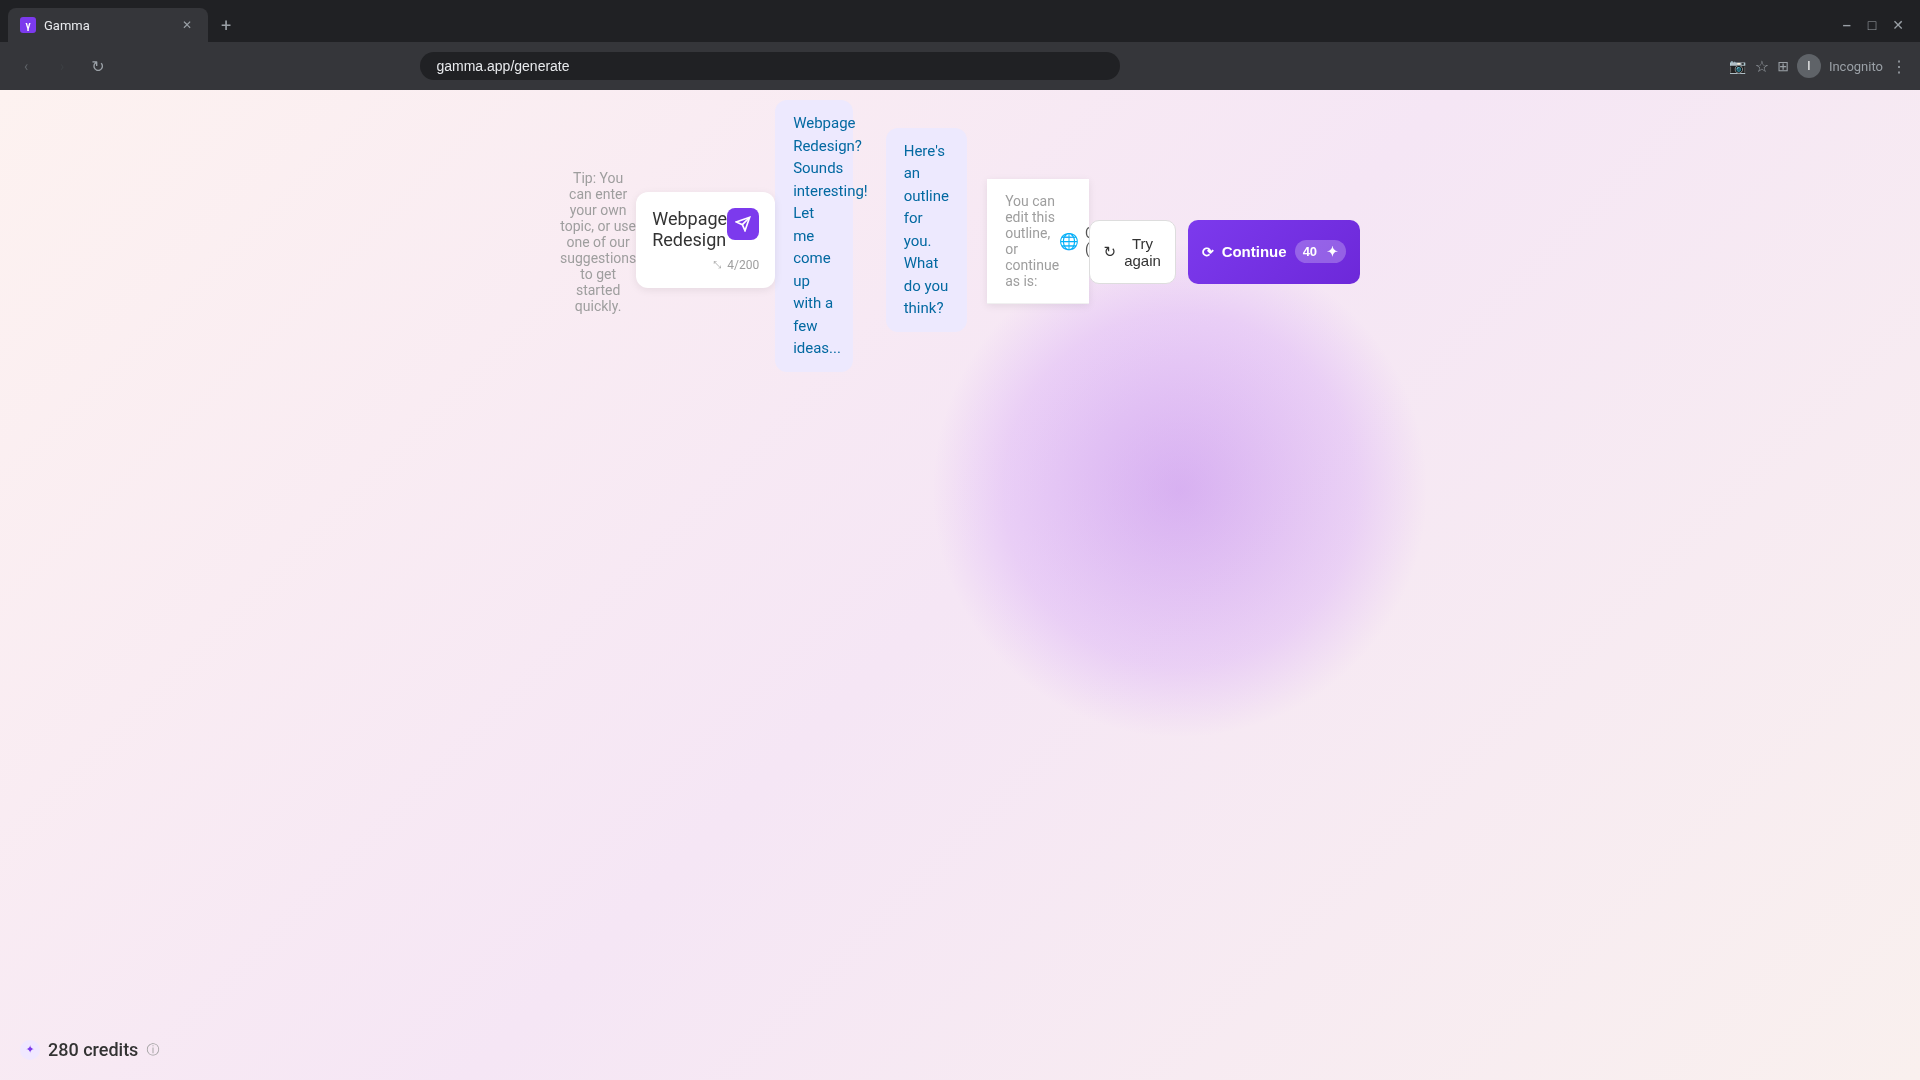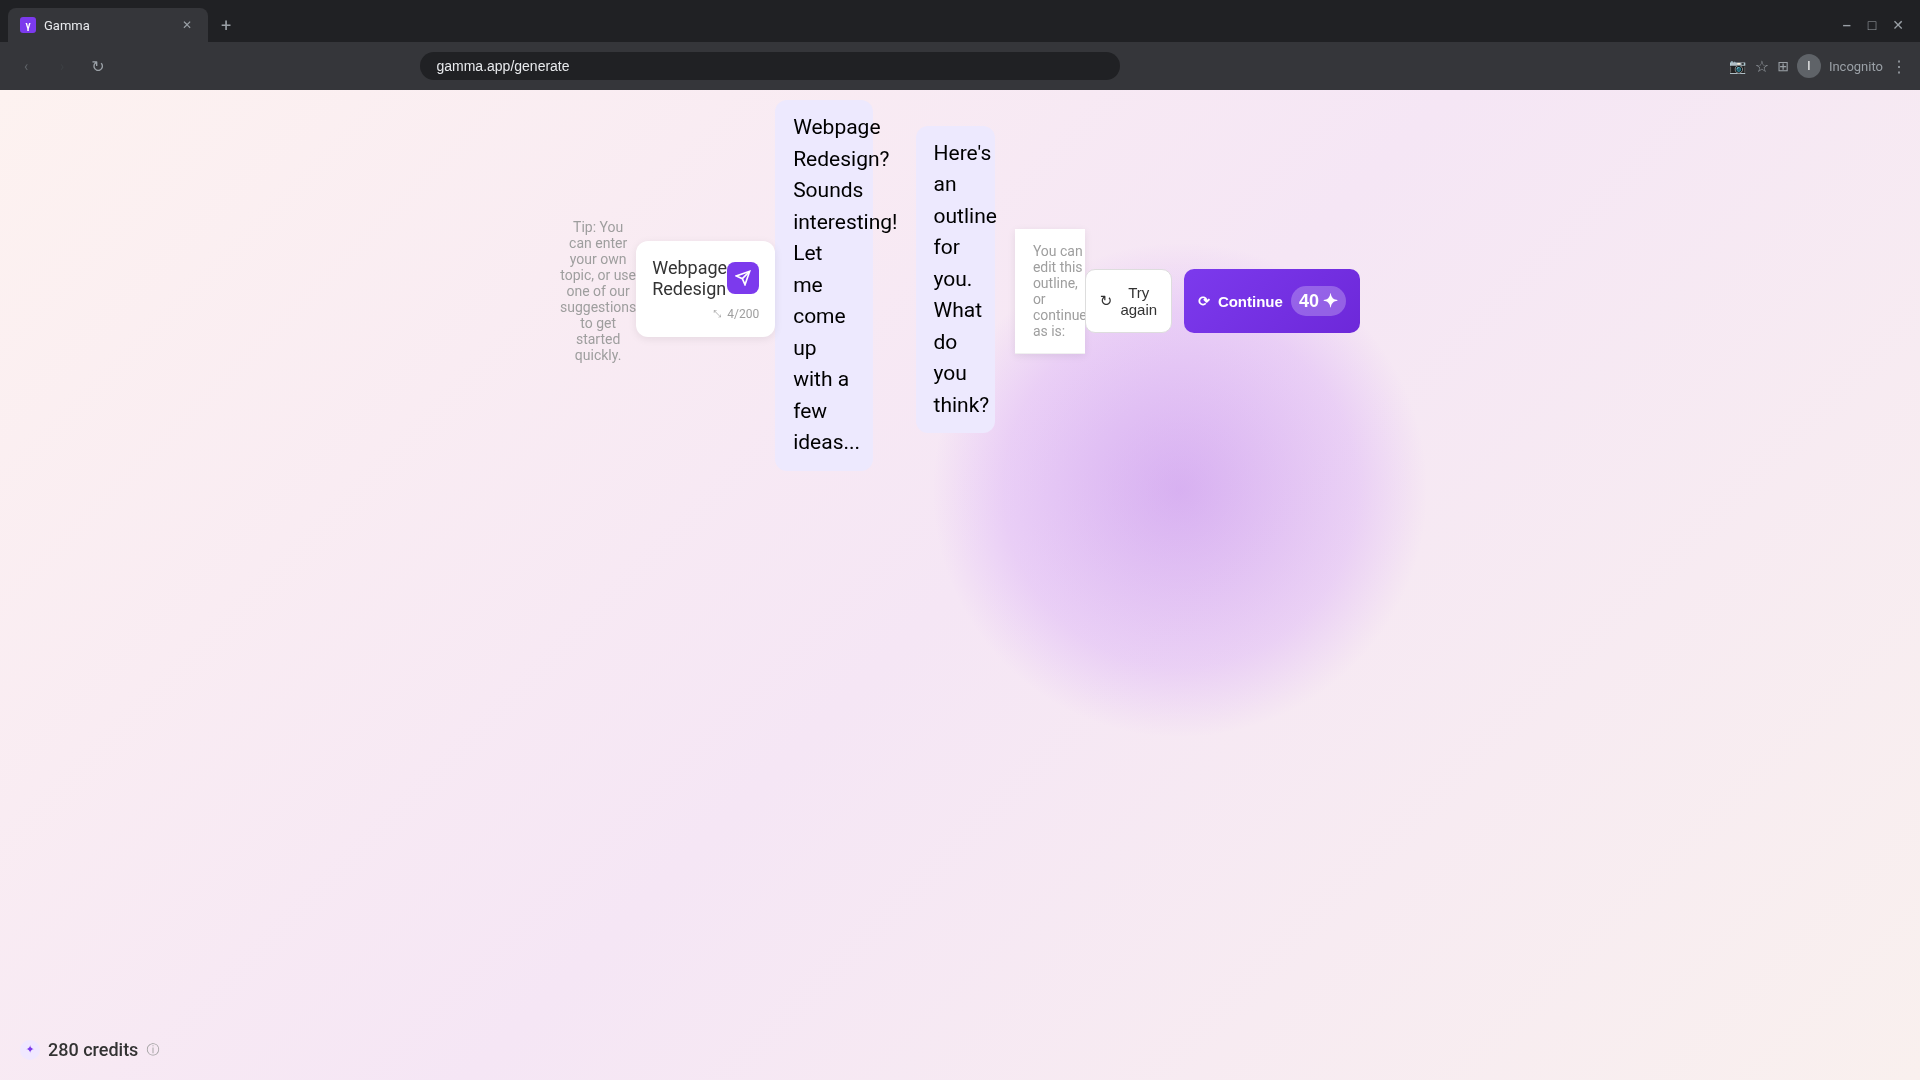--- a/index.html
+++ b/index.html
@@ -180,21 +180,21 @@
       background: white;
       border-radius: 12px;
       padding: 16px;
       box-shadow: 0 2px 8px rgba(0,0,0,0.08);
       margin-bottom: 24px;
       position: relative;
     }
 
     .topic-input-row {
       display: flex;
-      align-items: center;
+      align-items: flex-start;
       justify-content: space-between;
     }
 
     .topic-text {
       font-size: 18px;
       color: #333;
       flex: 1;
     }
 
     .send-btn {
@@ -230,22 +230,22 @@
     .chat-bubble {
       background: #ede9fe;
       border-radius: 12px;
       padding: 12px 18px;
       margin-bottom: 16px;
       align-self: flex-start;
       max-width: 70%;
     }
 
     .chat-bubble-text {
-      color: #000000;
-      font-size: 21px;
+      color: #0369a1;
+      font-size: 15px;
       line-height: 1.5;
     }
 
     .chat-message {
       background: #ede9fe;
       border-radius: 12px;
       padding: 12px 18px;
       margin-bottom: 24px;
       align-self: flex-start;
       max-width: 80%;
@@ -352,24 +352,24 @@
       align-items: center;
       justify-content: center;
       gap: 8px;
       position: relative;
     }
 
     .credits-badge {
       background: rgba(255,255,255,0.25);
       border-radius: 20px;
       padding: 4px 8px;
-      font-size: 18px;
-      display: flex;
-      align-items: center;
-      gap: 4px;
+      font-size: 13px;
+      display: flex;
+      align-items: center;
+      gap: 10px;
       margin-left: auto;
     }
 
     
     .footer-credits {
       position: absolute;
       bottom: 20px;
       left: 20px;
       display: flex;
       align-items: center;

